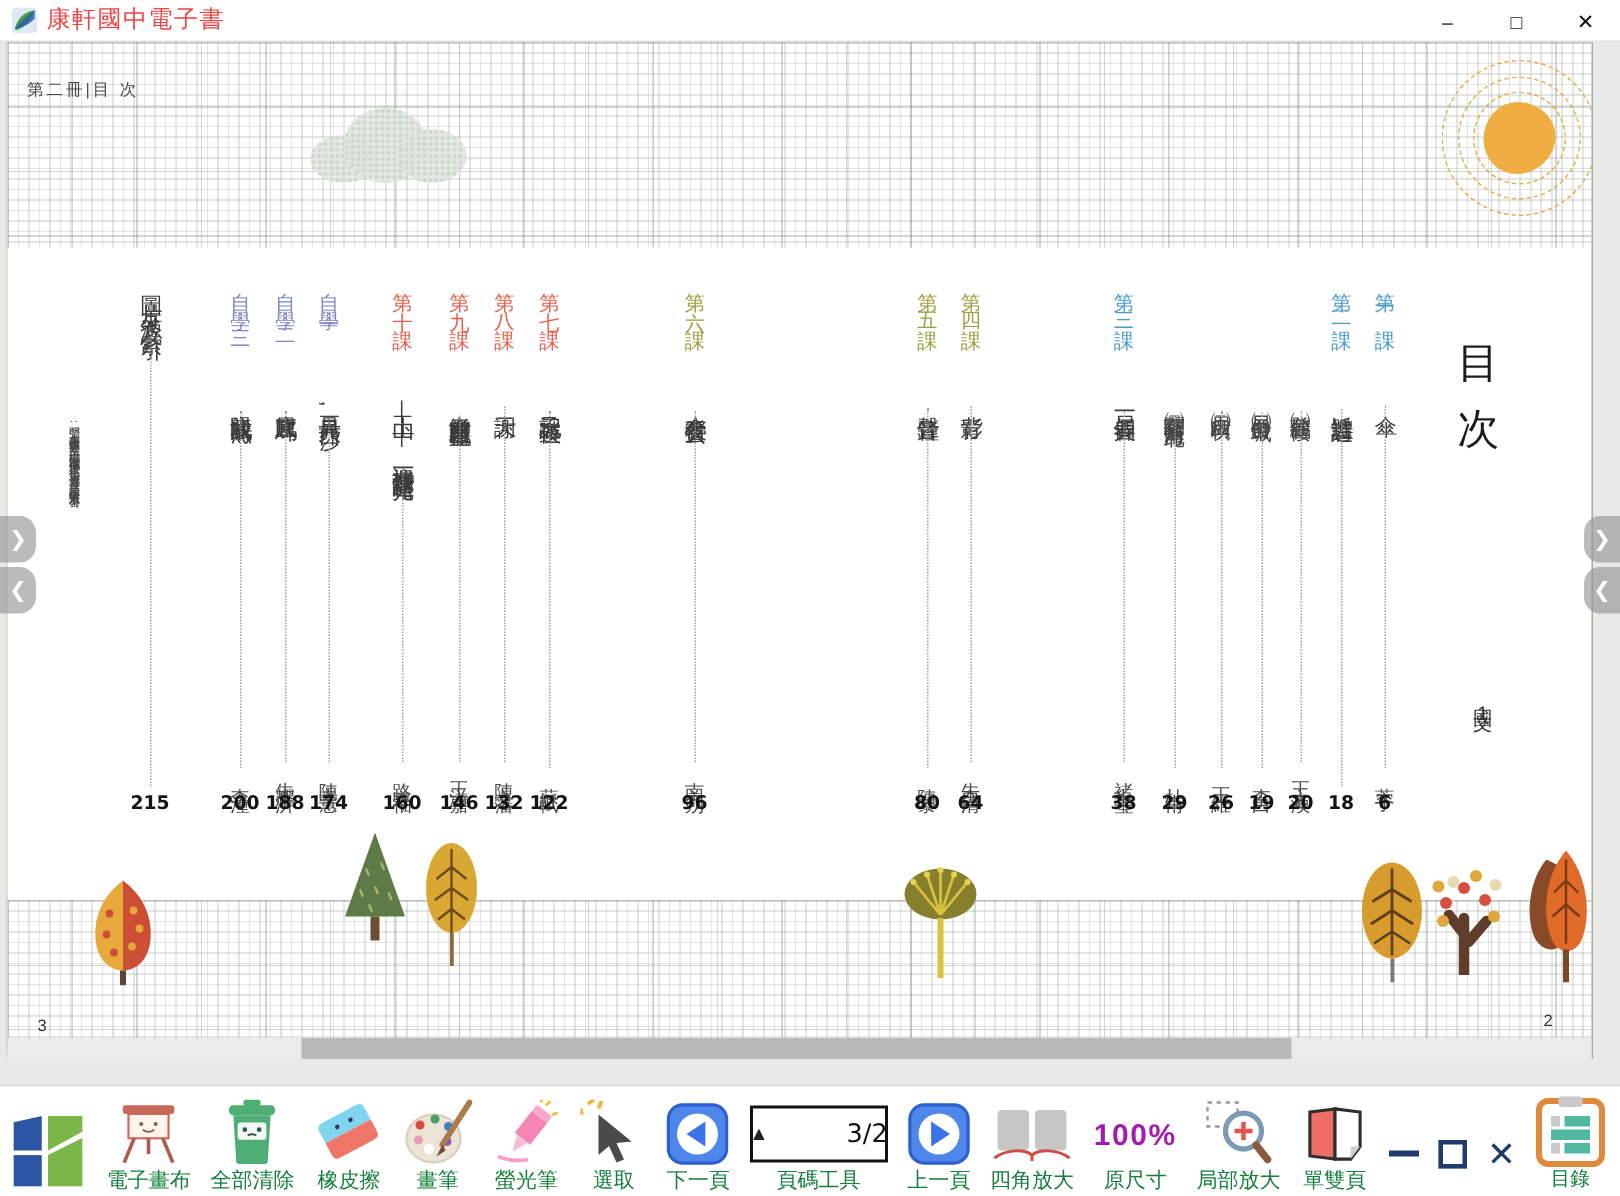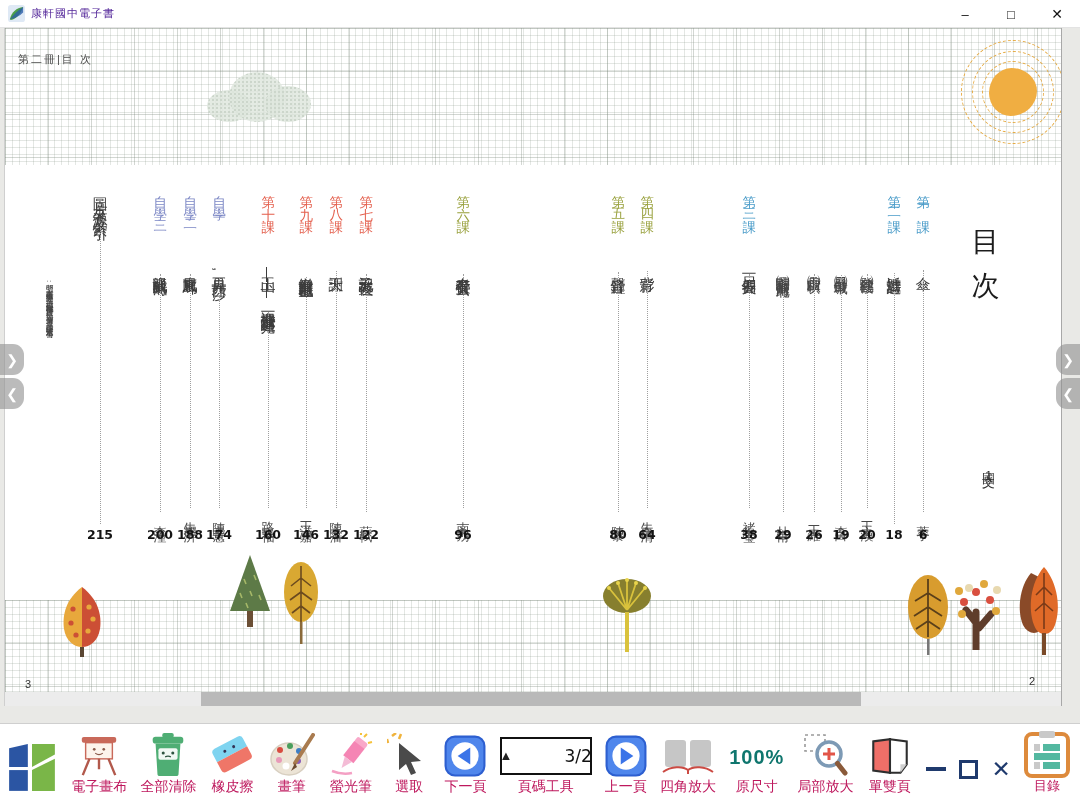--- a/index.html
+++ b/index.html
@@ -2,21 +2,21 @@
 <html><head>
 <meta charset="utf-8">
 <style>
 * { margin:0; padding:0; box-sizing:border-box; }
 html,body { width:1080px; height:797px; overflow:hidden; background:#fff;
   font-family:"Liberation Sans","DejaVu Sans",sans-serif; }
 
 
 #titlebar { height:28px; background:#fff; border-bottom:1px solid #e3e3e3;
   display:flex; align-items:center; padding-left:8px; position:relative; z-index:9; }
-#titlebar .app-title { font-size:11px; color:#4c1d95; margin-left:6px; letter-spacing:1px; }
+#titlebar .app-title { font-size:16px; color:#ef4444; margin-left:6px; letter-spacing:1px; }
 .win-controls { position:absolute; right:0; top:0; height:28px; display:flex; }
 .win-btn { width:46px; height:28px; display:flex; align-items:center; justify-content:center;
   font-size:13px; color:#111; cursor:default; }
 .win-btn.close { font-size:14px; }
 
 
 #workspace { position:relative; width:1080px; height:695px; background:#e9e9e6; }
 #page { position:absolute; left:4px; top:0; width:1058px; height:678px; background:#fff;
   border-left:1px solid #cfcfcf; border-right:1px solid #a8a8a8; overflow:hidden; }
 
@@ -102,26 +102,26 @@
   cursor:pointer; }
 .edge-nav.left .edge-btn { border-radius:0 11px 11px 0; }
 .edge-nav.right .edge-btn { border-radius:11px 0 0 11px; }
 
 
 #toolbar { position:absolute; left:0; bottom:0; width:1080px; height:74px; background:#fff;
   border-top:1px solid #cfcfcf; display:flex; align-items:flex-end;
   justify-content:space-between; padding:3px 10px 3px 6px; }
 .tool { display:flex; flex-direction:column; align-items:center; justify-content:flex-end;
   cursor:pointer; flex:none; }
-.tool-label { font-size:14px; color:#be185d; line-height:1.15; margin-top:1px; white-space:nowrap;text-align:center; }
+.tool-label { font-size:14px; color:#15803d; line-height:1.15; margin-top:1px; white-space:nowrap;text-align:center; }
 .page-ind-box { width:92px; height:38px; border:2px solid #111; background:#fff;
   display:flex; align-items:center; justify-content:center; gap:10px; margin-bottom:2px; }
 .page-ind-box .tri { font-size:13px; color:#222; }
 .page-ind-box .val { font-size:17px; color:#111; font-family:"DejaVu Sans",sans-serif;margin-left:42px; }
-.pct { font-size:20px; font-weight:bold; color:#0f766e; height:38px; display:flex;
+.pct { font-size:20px; font-weight:bold; color:#a21caf; height:38px; display:flex;
   align-items:center; letter-spacing:1px; }
 .nav-ico { display:flex; align-items:center; justify-content:center; height:50px; cursor:pointer; }
 .ico-min { width:20px; height:4px; background:#1f3a6d; }
 .ico-restore { position:relative; width:19px; height:19px; }
 .ico-restore:before { content:""; position:absolute; right:0; top:0; width:13px; height:13px;
   border:3px solid #1f3a6d; }
 .ico-restore:after { content:""; position:absolute; left:0; bottom:0; width:13px; height:13px;
   border:3px solid #1f3a6d; background:#fff; }
 .ico-close { font-size:23px; font-weight:bold; color:#1f3a6d; line-height:1; }
 .toc-ico { position:relative; width:46px; height:46px; border:4px solid #dd8a3c; border-radius:8px;

